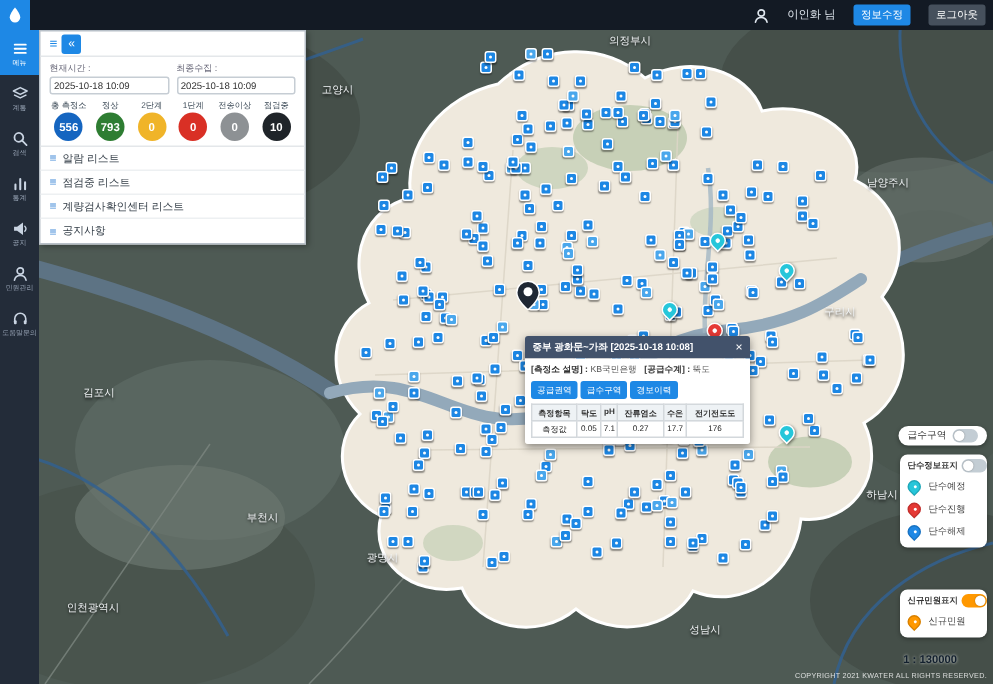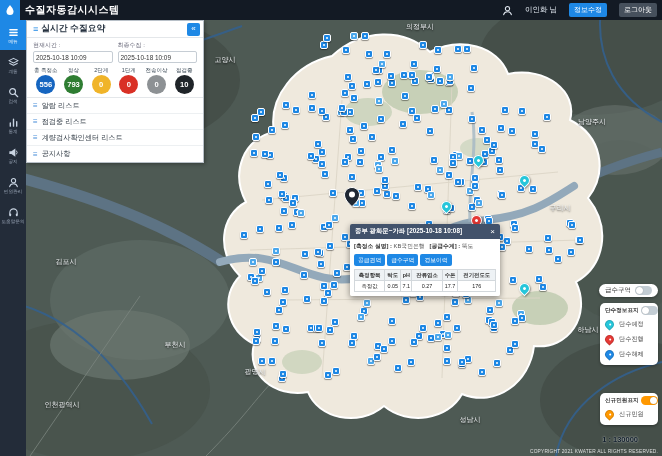--- a/index.html
+++ b/index.html
@@ -442,21 +442,20 @@
 
 <div class="scale">1 : 130000</div>
 <div class="copyright">COPYRIGHT 2021 KWATER ALL RIGHTS RESERVED.</div>
 
 <header>
   <div class="logo">
     <svg width="12" height="12" viewBox="0 0 12 12">
         <path d="M6 1C6 1 2.5 5 2.5 7.5a3.5 3.5 0 0 0 7 0C9.5 5 6 1 6 1z" fill="#fff"></path>
       </svg>
   </div>
-  <div class="app-title">수질자동감시시스템</div>
   <div class="hright">
     <span style="display:flex">
       <svg width="11" height="11" viewBox="0 0 12 12" fill="none">
           <circle cx="6" cy="4" r="2.3" stroke="#dfe6ee" stroke-width="1.2"></circle>
           <path d="M1.8 10.6c.5-2.4 2.3-3.3 4.2-3.3s3.7.9 4.2 3.3" stroke="#dfe6ee" stroke-width="1.2" stroke-linecap="round"></path>
         </svg>
     </span>
     <span class="uname">이인화 님</span>
     <button class="hbtn blue">정보수정</button>
     <button class="hbtn gray">로그아웃</button>
@@ -524,21 +523,20 @@
           <rect x="8.6" y="7" width="2" height="3" rx=".8" fill="currentColor"></rect>
         </svg>
       </span>
     <span class="slabel">도움말문의</span>
   </div>
   </aside>
 
 <section class="panel">
   <div class="phead">
     <span class="picon">≡</span>
-    <span class="ptitle">실시간 수질요약</span>
     <button class="collapse">«</button>
   </div>
   <div class="times">
     <div class="tcol">
       <div class="tlabel">현재시간 :</div>
       <div class="tbox">2025-10-18 10:09</div>
     </div>
     <div class="tcol">
       <div class="tlabel">최종수집 :</div>
       <div class="tbox">2025-10-18 10:09</div>

